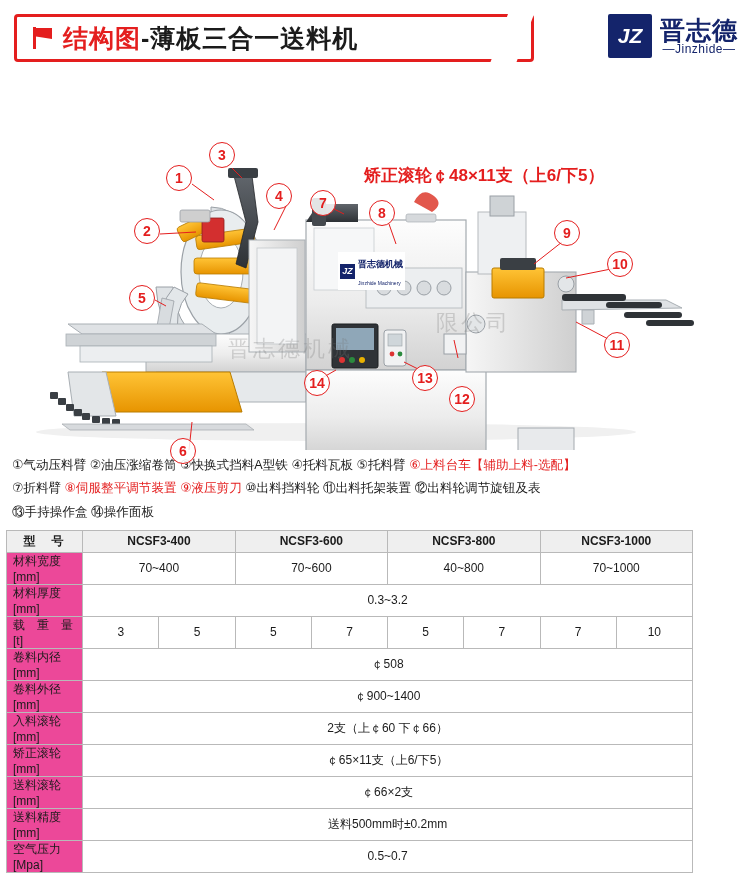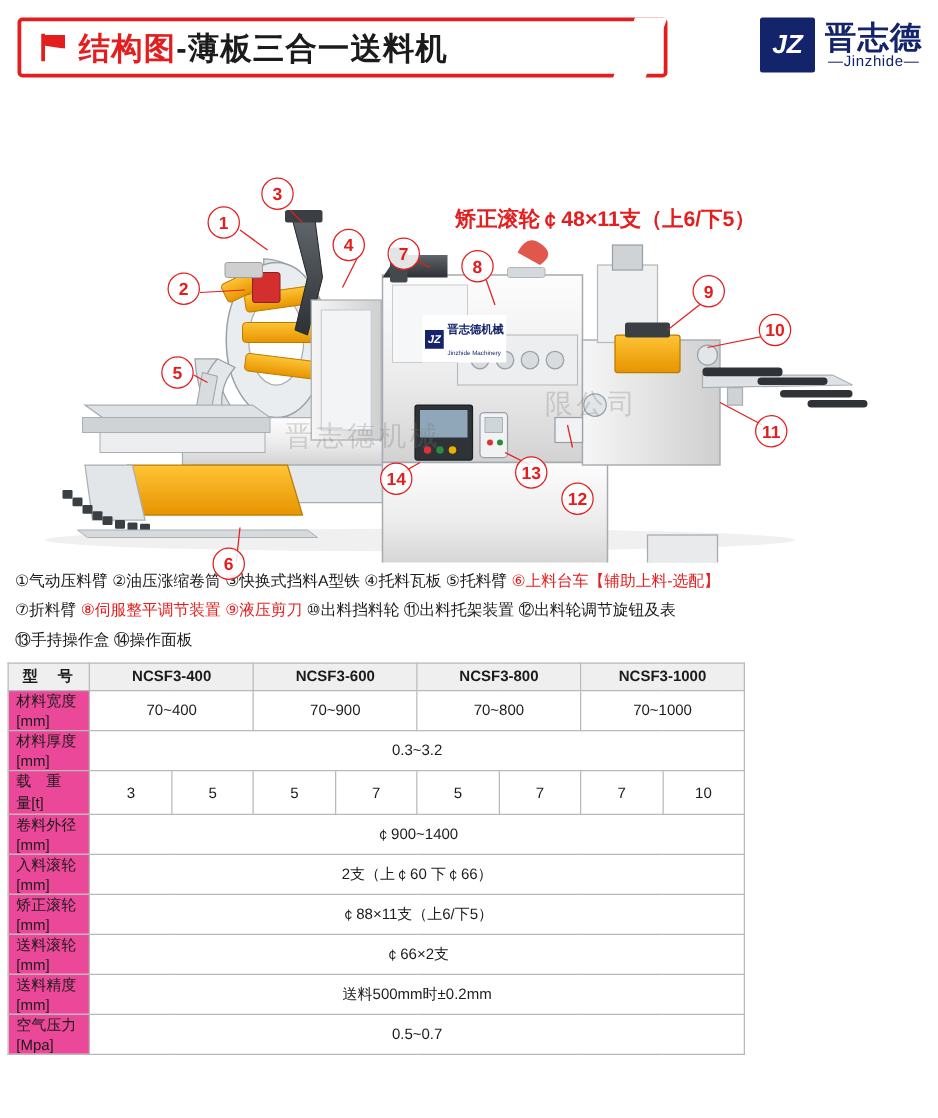--- a/index.html
+++ b/index.html
@@ -125,21 +125,21 @@
     font-size:12.6px;
     line-height:1.85;
     color:#1b1b1b;
   }
   .legend .hl{color:#e41e1e;}
   .legend-row{white-space:nowrap;}
 
   
   .spec-wrap{margin:4px 6px 0 6px;}
   table.spec{
-    width:590px;
+    width:687px;
     border-collapse:collapse;
     font-size:12px;
     table-layout:fixed;
   }
   table.spec th,table.spec td{
     border:1px solid #b9b9b9;
     text-align:center;
     height:21px;
     padding:0 2px;
     color:#1b1b1b;
@@ -359,50 +359,54 @@
         <th colspan="2">NCSF3-400</th>
         <th colspan="2">NCSF3-600</th>
         <th colspan="2">NCSF3-800</th>
         <th colspan="2">NCSF3-1000</th>
       </tr>
     </thead>
     <tbody id="spec-body">
         <tr>
           <td class="rowhead">材料宽度[mm]</td>
           <td colspan="2">70~400</td>
-          <td colspan="2">70~900</td>
-          <td colspan="2">70~800</td>
+          <td colspan="2">70~600</td>
+          <td colspan="2">40~800</td>
           <td colspan="2">70~1000</td>
         </tr>
         <tr>
           <td class="rowhead">材料厚度[mm]</td>
           <td colspan="8">0.3~3.2</td>
         </tr>
         <tr>
           <td class="rowhead">载　重　量[t]</td>
           <td>3</td>
           <td>5</td>
           <td>5</td>
           <td>7</td>
           <td>5</td>
           <td>7</td>
           <td>7</td>
           <td>10</td>
         </tr>
         <tr>
+          <td class="rowhead">卷料内径[mm]</td>
+          <td colspan="8">￠508</td>
+        </tr>
+        <tr>
           <td class="rowhead">卷料外径[mm]</td>
           <td colspan="8">￠900~1400</td>
         </tr>
         <tr>
           <td class="rowhead">入料滚轮[mm]</td>
           <td colspan="8">2支（上￠60 下￠66）</td>
         </tr>
         <tr>
           <td class="rowhead">矫正滚轮[mm]</td>
-          <td colspan="8">￠88×11支（上6/下5）</td>
+          <td colspan="8">￠65×11支（上6/下5）</td>
         </tr>
         <tr>
           <td class="rowhead">送料滚轮[mm]</td>
           <td colspan="8">￠66×2支</td>
         </tr>
         <tr>
           <td class="rowhead">送料精度[mm]</td>
           <td colspan="8">送料500mm时±0.2mm</td>
         </tr>
         <tr>

